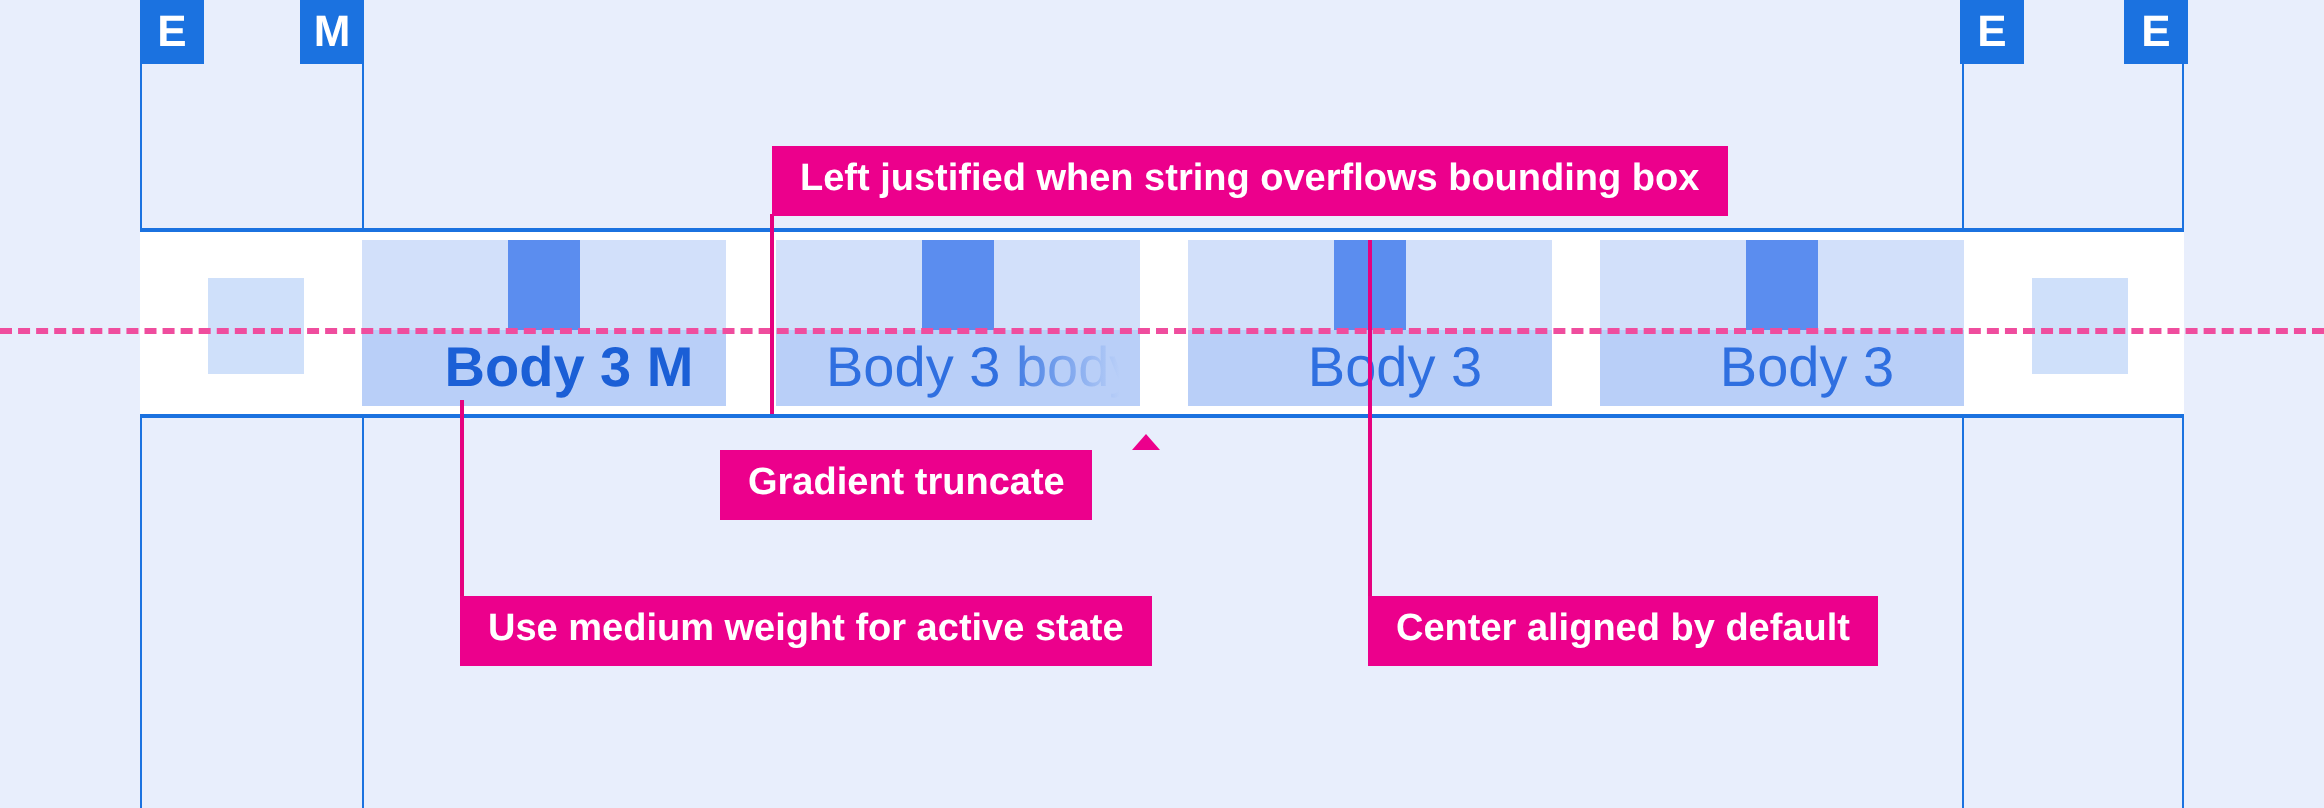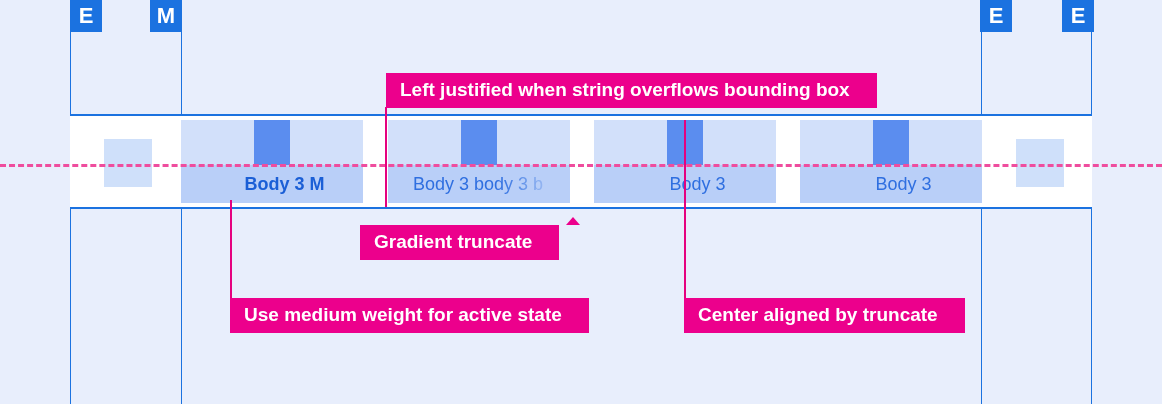--- a/index.html
+++ b/index.html
@@ -92,21 +92,21 @@
     height: 45px;
     background: #5b8def;
   }
   .cell .label {
     position: absolute;
     left: 0;
     right: 0;
     top: 45px;
     height: 38px;
     line-height: 38px;
-    font-size: 18px;
+    font-size: 28px;
     color: #2f6fe0;
     white-space: nowrap;
     overflow: hidden;
     padding-left: 25px;
   }
   .cell .label.center { text-align: center; }
   .cell .label.left   { text-align: left; }
   .cell .label.medium { font-weight: bold; color: #1b5fd6; }
 
   
@@ -130,21 +130,21 @@
     border-top: 3px dashed #ef4d9e;
   }
 
   
   .ann {
     position: absolute;
     background: #ec008c;
     color: #ffffff;
     font-size: 19px;
     font-weight: bold;
-    padding: 7px 27px 8px 14px;
+    padding: 7px 14px 8px 14px;
     white-space: nowrap;
     line-height: 20px;
   }
   .leader {
     position: absolute;
     width: 2px;
     background: #e5017f;
   }
   .tail-up {
     position: absolute;
@@ -209,15 +209,15 @@
   <div class="leader" style="left:385px;top:107px;height:100px"></div>
   <div class="leader" style="left:230px;top:200px;height:98px"></div>
   <div class="leader" style="left:684px;top:120px;height:178px"></div>
 
   <div class="ann" style="left:386px;top:73px">Left justified when string overflows bounding box</div>
 
   <div class="tail-up" style="left:566px;top:217px"></div>
   <div class="ann" style="left:230px;top:298px">Use medium weight for active state</div>
 
   <div class="ann" style="left:360px;top:225px">Gradient truncate</div>
-  <div class="ann" style="left:684px;top:298px">Center aligned by truncate</div>
+  <div class="ann" style="left:684px;top:298px">Center aligned by default</div>
 
 </div>
 
 </body></html>

